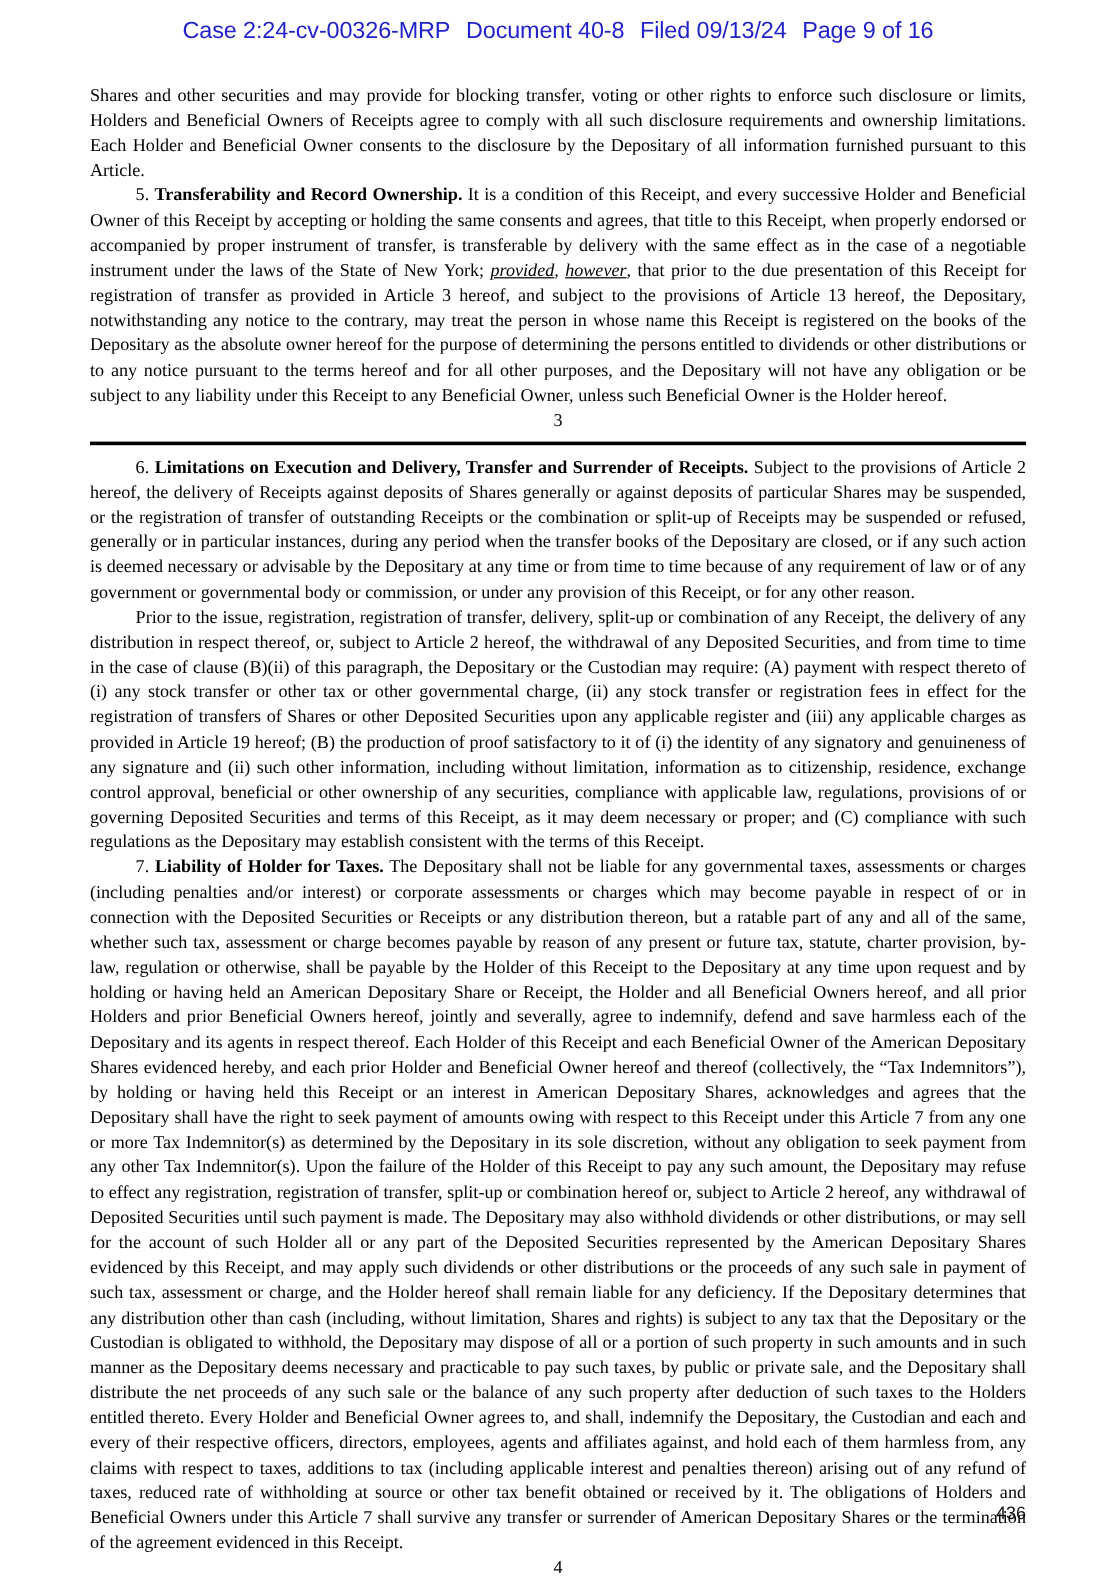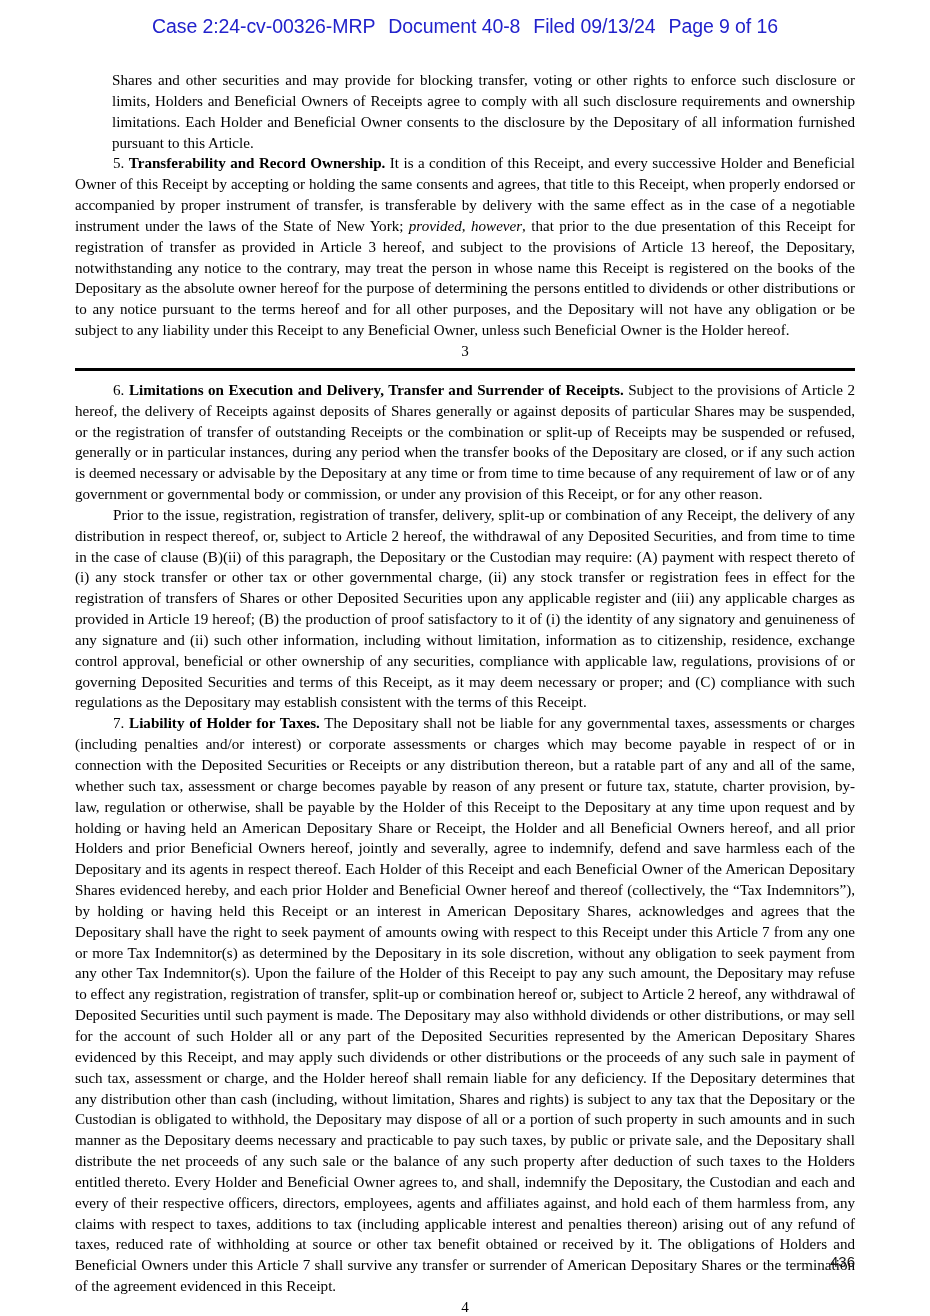--- a/index.html
+++ b/index.html
@@ -49,26 +49,26 @@
   p.para {
     margin: 0;
     font-size: 15.1px;
     line-height: 20.85px;
     text-align: justify;
     text-justify: inter-word;
     hyphens: none;
     -webkit-hyphens: none;
   }
   p.para.indent { text-indent: 38px; }
-  p.para.noind { text-indent: 0; margin-left: 37px; }
+  p.para.noind { text-indent: 0; }
 
   .sec-head {
     font-weight: bold;
   }
-  .ital { font-style: italic; }
+  .ital { font-style: italic; text-decoration: underline; }
 
   
   .pagenum {
     font-size: 15.1px;
     line-height: 20.85px;
     text-align: center;
     margin: 0;
   }
   .sep-wrap {
     margin: 0;

